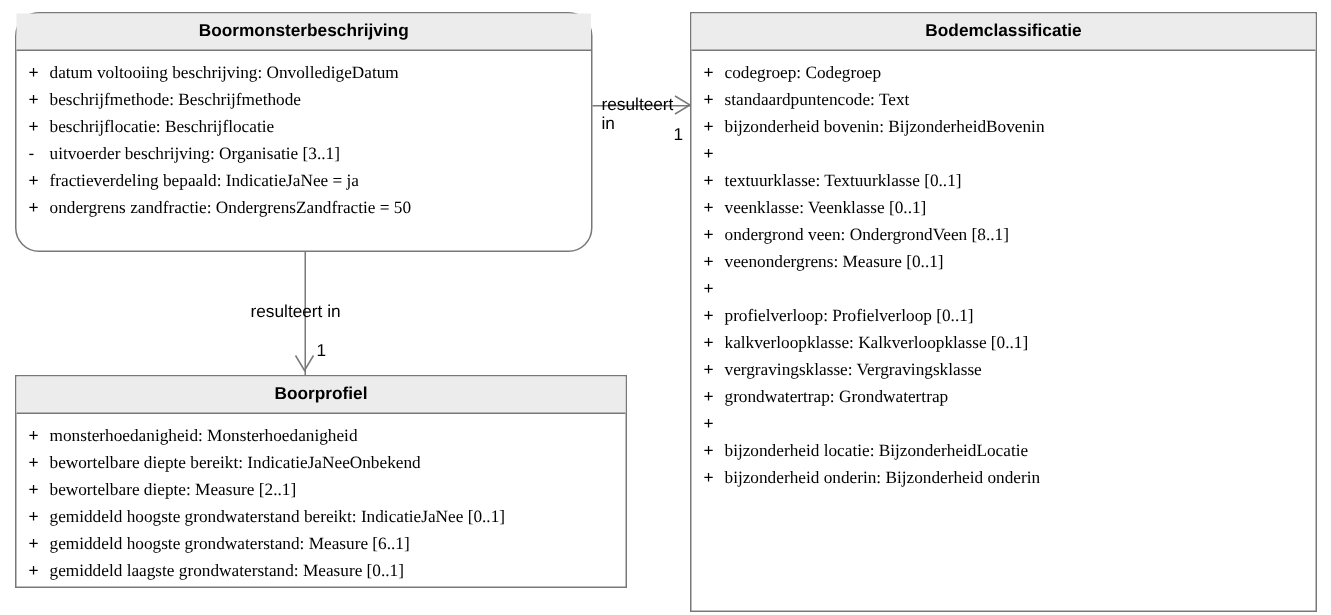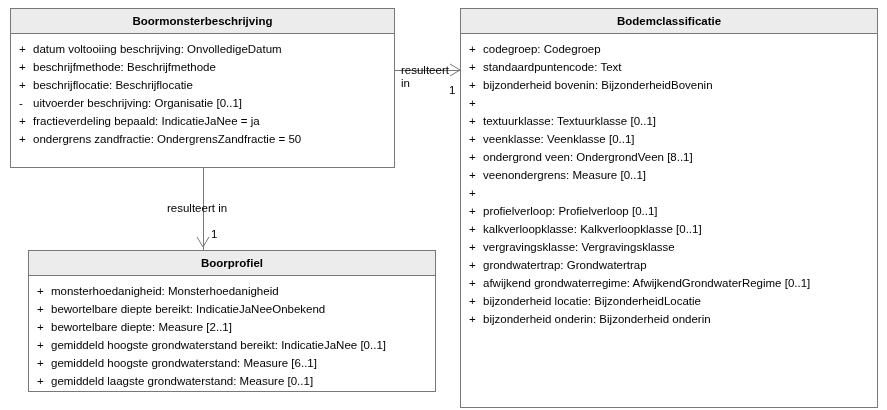--- a/index.html
+++ b/index.html
@@ -43,37 +43,39 @@
     white-space: nowrap;
   }
   .attr-vis {
     width: 14px;
     flex: 0 0 14px;
     text-align: left;
     color: #000;
   }
   .attr-text {
     flex: 1 1 auto;
+    font-family: Liberation Serif, serif;
   }
 
   
   #class-boormonsterbeschrijving {
     left: 10px;
     top: 8px;
     width: 385px;
     height: 160px;
+    border-radius: 16px;
   }
   #class-bodemclassificatie {
     left: 460px;
     top: 8px;
     width: 418px;
     height: 400px;
   }
   #class-boorprofiel {
-    left: 28px;
+    left: 10px;
     top: 250px;
     width: 408px;
     height: 142px;
   }
 
   
   .conn {
     position: absolute;
     background: #787878;
   }
@@ -136,21 +138,21 @@
     <div class="attr-row">
       <span class="attr-vis">+</span>
       <span class="attr-text">beschrijfmethode: Beschrijfmethode</span>
     </div>
     <div class="attr-row">
       <span class="attr-vis">+</span>
       <span class="attr-text">beschrijflocatie: Beschrijflocatie</span>
     </div>
     <div class="attr-row">
       <span class="attr-vis">-</span>
-      <span class="attr-text">uitvoerder beschrijving: Organisatie [0..1]</span>
+      <span class="attr-text">uitvoerder beschrijving: Organisatie [3..1]</span>
     </div>
     <div class="attr-row">
       <span class="attr-vis">+</span>
       <span class="attr-text">fractieverdeling bepaald: IndicatieJaNee = ja</span>
     </div>
     <div class="attr-row">
       <span class="attr-vis">+</span>
       <span class="attr-text">ondergrens zandfractie: OndergrensZandfractie = 50</span>
     </div>
   </div>
@@ -204,21 +206,20 @@
     <div class="attr-row">
       <span class="attr-vis">+</span>
       <span class="attr-text">vergravingsklasse: Vergravingsklasse</span>
     </div>
     <div class="attr-row">
       <span class="attr-vis">+</span>
       <span class="attr-text">grondwatertrap: Grondwatertrap</span>
     </div>
     <div class="attr-row">
       <span class="attr-vis">+</span>
-      <span class="attr-text">afwijkend grondwaterregime: AfwijkendGrondwaterRegime [0..1]</span>
     </div>
     <div class="attr-row">
       <span class="attr-vis">+</span>
       <span class="attr-text">bijzonderheid locatie: BijzonderheidLocatie</span>
     </div>
     <div class="attr-row">
       <span class="attr-vis">+</span>
       <span class="attr-text">bijzonderheid onderin: Bijzonderheid onderin</span>
     </div>
   </div>

